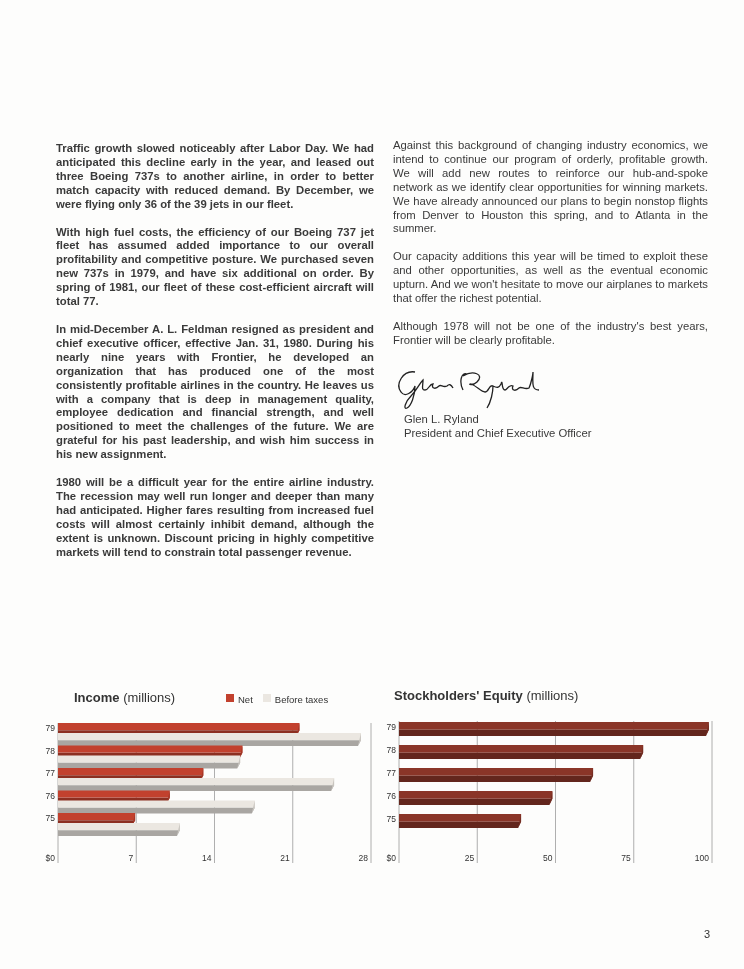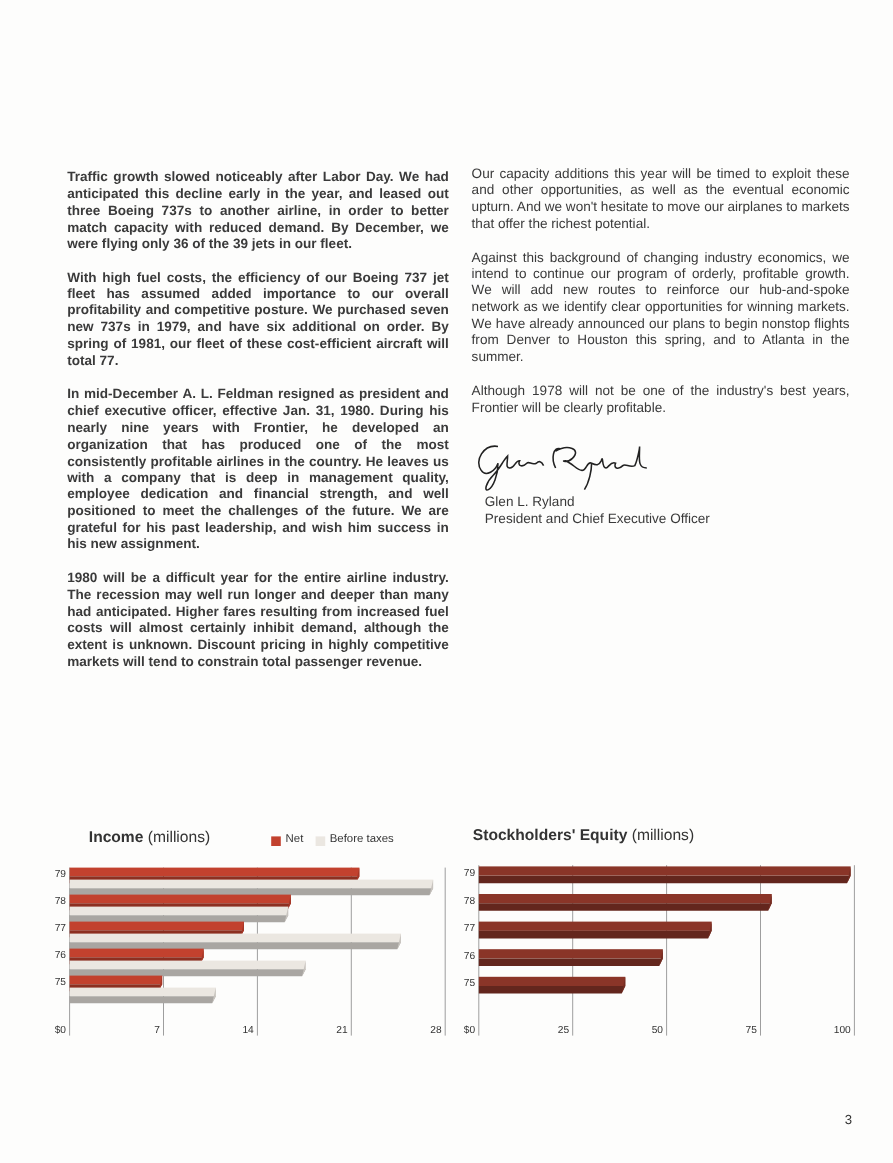--- a/index.html
+++ b/index.html
@@ -8,38 +8,38 @@
   .col { position:absolute; width:318px; font-size:11.3px; line-height:13.9px; }
   .col p { margin:0 0 14px 0; text-align:justify; }
   #col-left { left:56px; top:142px;font-weight:bold; }
   #col-right { left:393px; top:139px; width:315px; }
   .sig { margin-top:2px; }
   .sig svg { display:block; }
   .sig-name, .sig-title { font-size:11.3px; line-height:14px;margin-left:11px; }
   .chart { position:absolute; }
   .chart-title { position:absolute; font-size:13px; color:#333; white-space:nowrap; }
   .chart-title b { font-weight:bold;padding-left:16px; }
-  .legend { position:absolute; font-size:9.5px; color:#333; white-space:nowrap; display:flex; align-items:flex-end; }
+  .legend { position:absolute; font-size:9.5px; color:#333; white-space:nowrap; display:flex; align-items:flex-start; }
   .sw { display:inline-block; width:8px; height:8px; margin-right:4px; }
   .page-num { position:absolute; left:704px; top:928px; font-size:11px; color:#333; }
   svg text { font-family:"Liberation Sans", sans-serif; }
 </style>
 </head>
 <body>
 
 <div class="col" id="col-left">
   <p>Traffic growth slowed noticeably after Labor Day. We had anticipated this decline early in the year, and leased out three Boeing 737s to another airline, in order to better match capacity with reduced demand. By December, we were flying only 36 of the 39 jets in our fleet.</p>
   <p>With high fuel costs, the efficiency of our Boeing 737 jet fleet has assumed added importance to our overall profitability and competitive posture. We purchased seven new 737s in 1979, and have six additional on order. By spring of 1981, our fleet of these cost-efficient aircraft will total 77.</p>
   <p>In mid-December A. L. Feldman resigned as president and chief executive officer, effective Jan. 31, 1980. During his nearly nine years with Frontier, he developed an organization that has produced one of the most consistently profitable airlines in the country. He leaves us with a company that is deep in management quality, employee dedication and financial strength, and well positioned to meet the challenges of the future. We are grateful for his past leadership, and wish him success in his new assignment.</p>
   <p>1980 will be a difficult year for the entire airline industry. The recession may well run longer and deeper than many had anticipated. Higher fares resulting from increased fuel costs will almost certainly inhibit demand, although the extent is unknown. Discount pricing in highly competitive markets will tend to constrain total passenger revenue.</p>
 </div>
 
 <div class="col" id="col-right">
+  <p>Against this background of changing industry economics, we intend to continue our program of orderly, profitable growth. We will add new routes to reinforce our hub-and-spoke network as we identify clear opportunities for winning markets. We have already announced our plans to begin nonstop flights from Denver to Houston this spring, and to Atlanta in the summer.</p>
   <p>Our capacity additions this year will be timed to exploit these and other opportunities, as well as the eventual economic upturn. And we won't hesitate to move our airplanes to markets that offer the richest potential.</p>
-  <p>Against this background of changing industry economics, we intend to continue our program of orderly, profitable growth. We will add new routes to reinforce our hub-and-spoke network as we identify clear opportunities for winning markets. We have already announced our plans to begin nonstop flights from Denver to Houston this spring, and to Atlanta in the summer.</p>
   <p>Although 1978 will not be one of the industry's best years, Frontier will be clearly profitable.</p>
   <div class="sig">
     <svg width="150" height="50" viewBox="0 0 150 50">
       <path d="M22 10 C10 8 2 22 8 30 C12 36 20 30 22 24 C22 34 18 44 14 46 C10 48 12 40 18 34 C24 28 26 22 30 18 C30 24 28 28 32 28 C36 28 36 22 40 22 C38 26 42 28 46 24 C48 22 50 26 54 24 C56 22 58 22 60 26" fill="none" stroke="#222" stroke-width="1.3"></path>
       <path d="M74 12 C68 10 66 20 70 28 M70 14 C80 8 92 12 84 20 C80 24 74 22 78 22 C84 24 88 30 92 30 C96 30 96 22 100 24 C100 30 98 40 94 46 M100 24 C104 26 106 26 108 22 C110 16 108 28 112 28 C114 28 116 22 120 24 C118 28 122 30 126 26 C128 24 132 28 136 26 C138 22 140 12 140 10 C140 20 138 28 146 28" fill="none" stroke="#222" stroke-width="1.3"></path>
     </svg>
     <div class="sig-name">Glen L. Ryland</div>
     <div class="sig-title">President and Chief Executive Officer</div>
   </div>
 </div>

